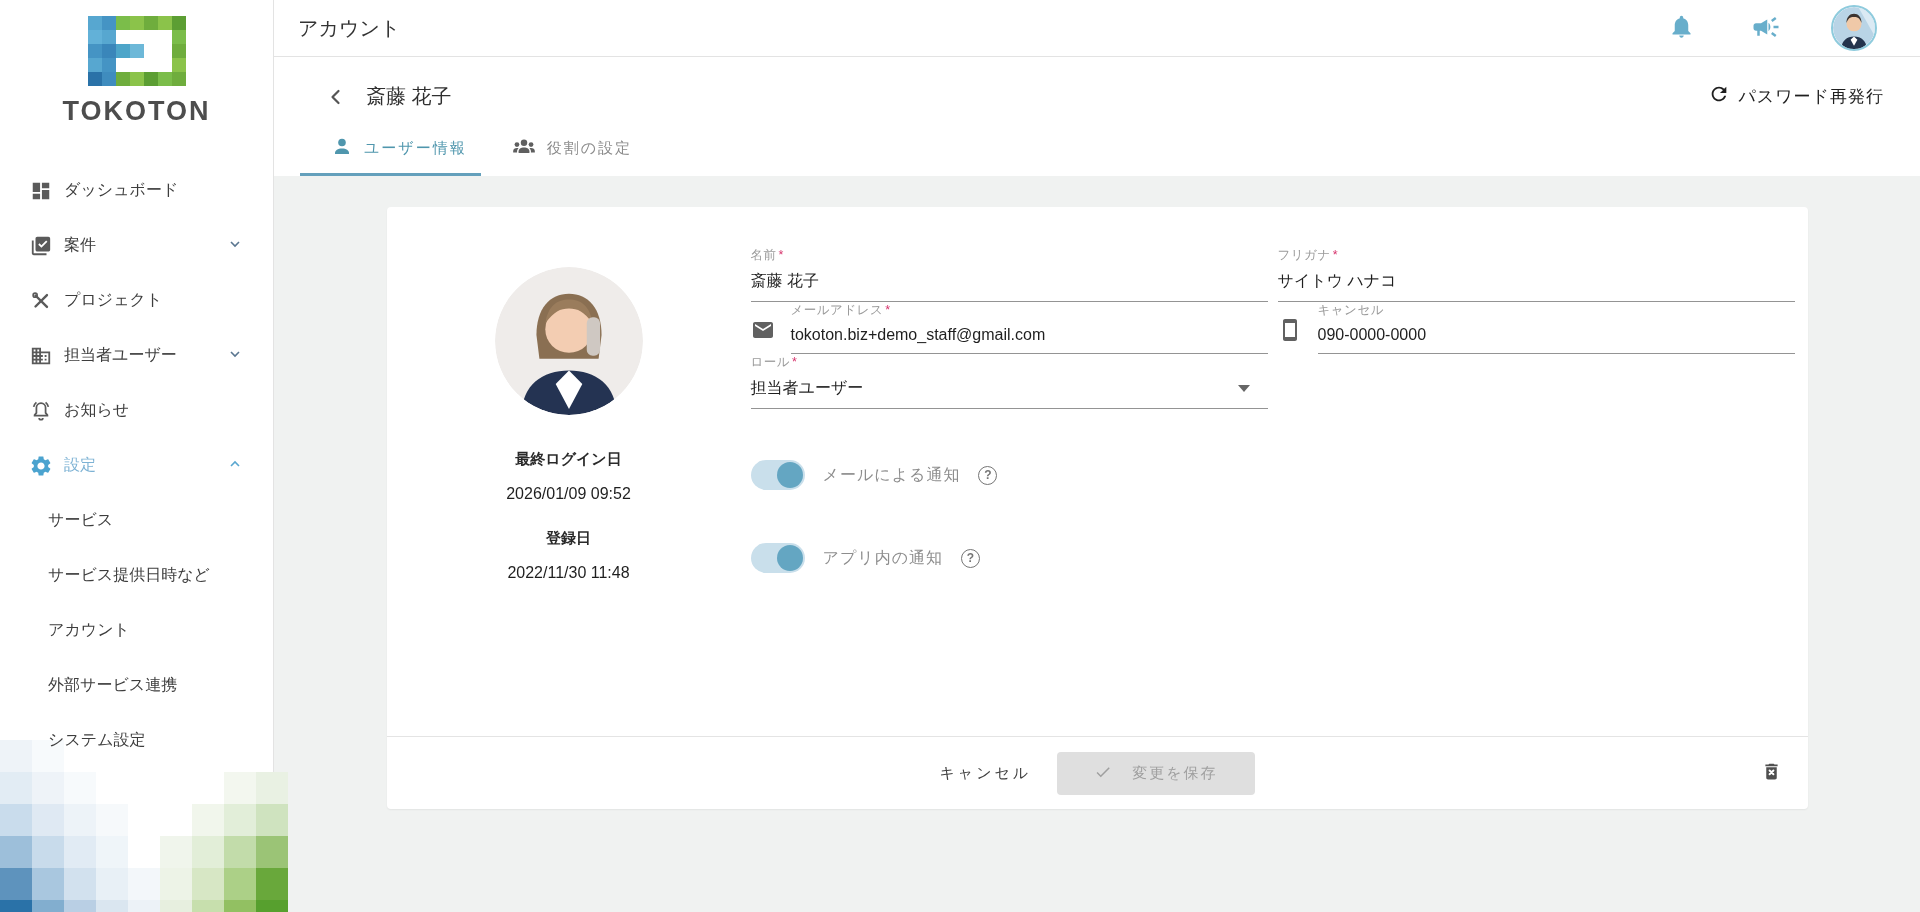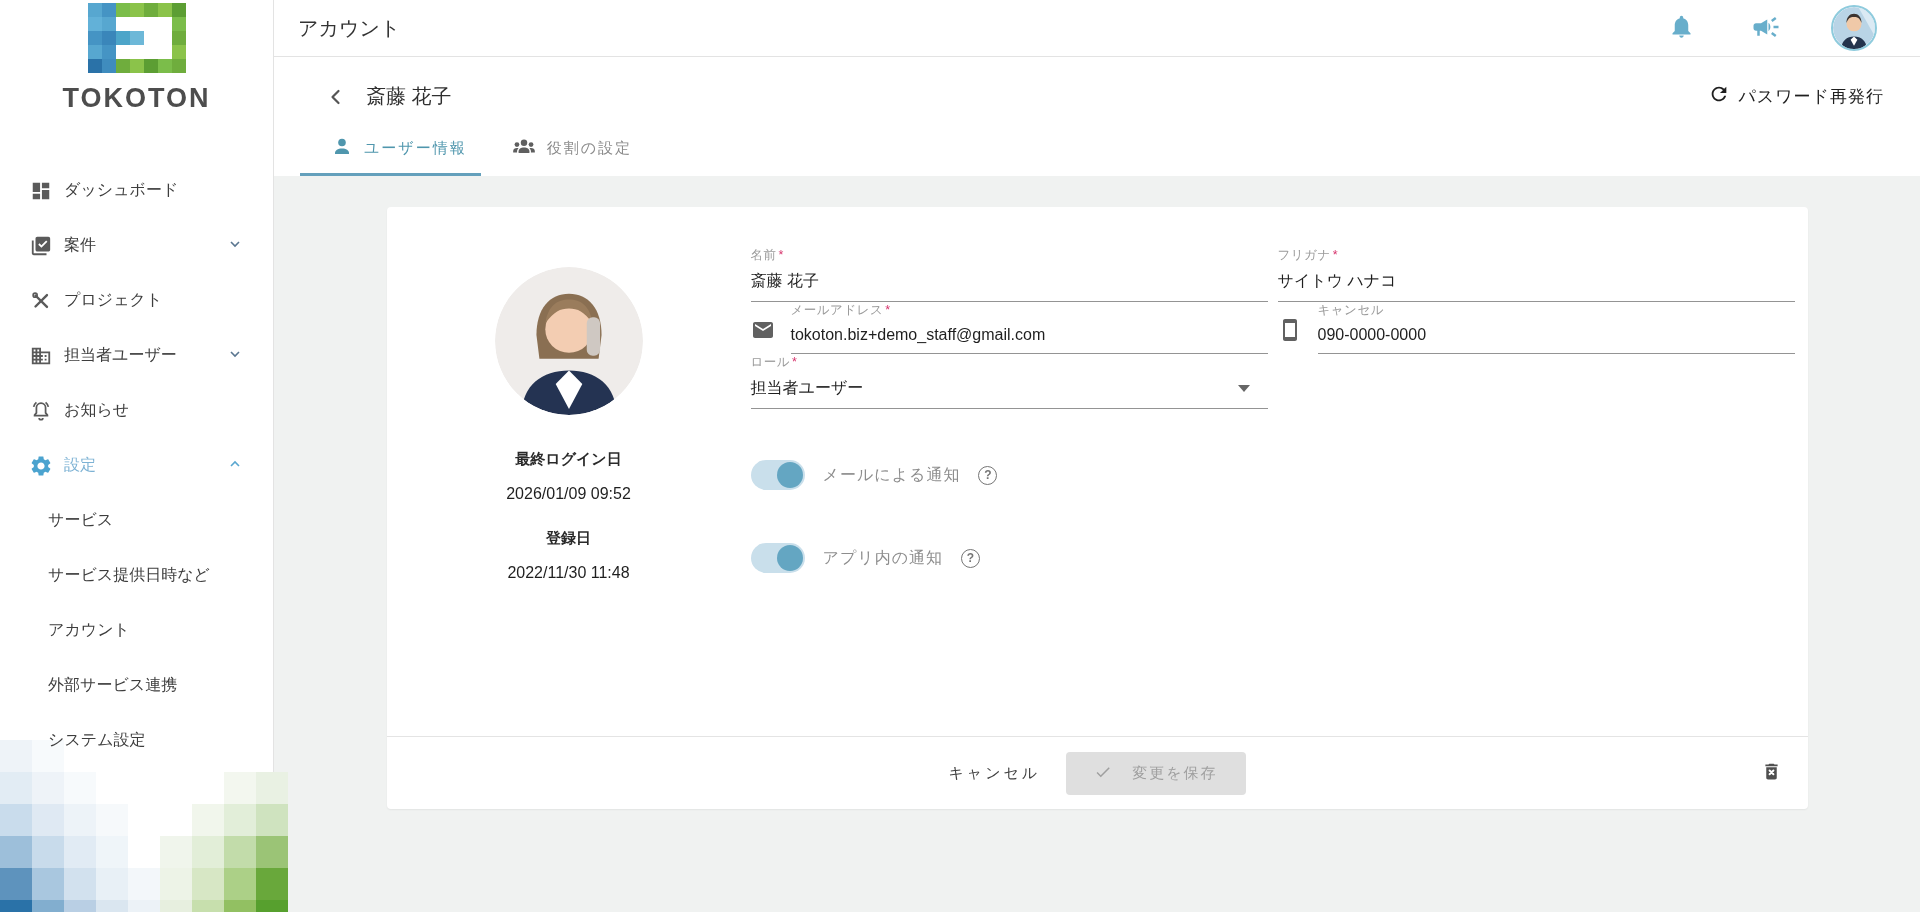--- a/index.html
+++ b/index.html
@@ -5,21 +5,21 @@
   * { margin:0; padding:0; box-sizing:border-box; }
   html,body { width:1920px; height:912px; overflow:hidden; background:#fff;
     font-family:"Liberation Sans","DejaVu Sans",sans-serif; }
 
   
   .app { display:flex; width:1920px; height:912px; }
 
   
   .sidebar { position:relative; width:274px; height:912px; background:#fff;
     border-right:1px solid #e3e3e3; flex:0 0 274px; z-index:2; }
-  .brand { height:163px; text-align:center; padding-top:3px; }
+  .brand { height:163px; text-align:center; padding-top:16px; }
   .brand svg { display:block; margin:0 auto; }
   .brand-name { margin-top:10px; font-size:27px; font-weight:700; letter-spacing:2px; color:#4d4d4d; }
   .nav-item { display:flex; align-items:center; height:55px; padding-left:29px; cursor:pointer; position:relative; }
   .nav-icon { width:24px; height:24px; display:flex; align-items:center; justify-content:center; color:#5a5a5a; }
   .nav-label { margin-left:11px; font-size:16px; color:#3d3d3d; }
   .nav-item.active .nav-label { color:#7db2d4; }
   .nav-chevron { position:absolute; right:30px; top:50%; transform:translateY(-50%); }
   .nav-sub { display:flex; align-items:center; height:55px; padding-left:48px; font-size:16px; color:#3d3d3d; cursor:pointer; position:relative; z-index:2;}
   .pixel-grid { position:absolute; left:0; bottom:-20px; width:288px; height:192px;
     display:grid; grid-template-columns:repeat(9,32px); grid-auto-rows:32px; overflow:hidden; z-index:1; }
@@ -82,21 +82,21 @@
   .toggle-label { font-size:16px; color:#8d8d8d; letter-spacing:1px; }
   .help { width:19px; height:19px; border:1.5px solid #757575; border-radius:50%; color:#757575;
     font-size:12px; font-weight:700; display:flex; align-items:center; justify-content:center; cursor:pointer; }
 
   
   .card-footer { height:73px; border-top:1px solid #e4e4e4; display:flex; align-items:center;
     justify-content:center; gap:26px; position:relative; }
   .cancel-btn { background:none; border:none; cursor:pointer; font-size:15px; letter-spacing:3px;
     color:#3f3f3f; font-family:inherit; }
   .save-btn { display:flex; align-items:center; gap:20px; background:#dfdfdf; color:#9f9f9f;
-    border:none; border-radius:4px; padding:11px 28px; font-size:15px; letter-spacing:2px;
+    border:none; border-radius:4px; padding:11px 37px; font-size:15px; letter-spacing:2px;
     font-family:inherit; cursor:default; }
   .trash-btn { position:absolute; right:26px; top:50%; transform:translateY(-50%);
     background:none; border:none; cursor:pointer; padding:0; display:flex; }
 </style>
 </head>
 <body>
 
 <div class="app">
 
   <aside class="sidebar">

